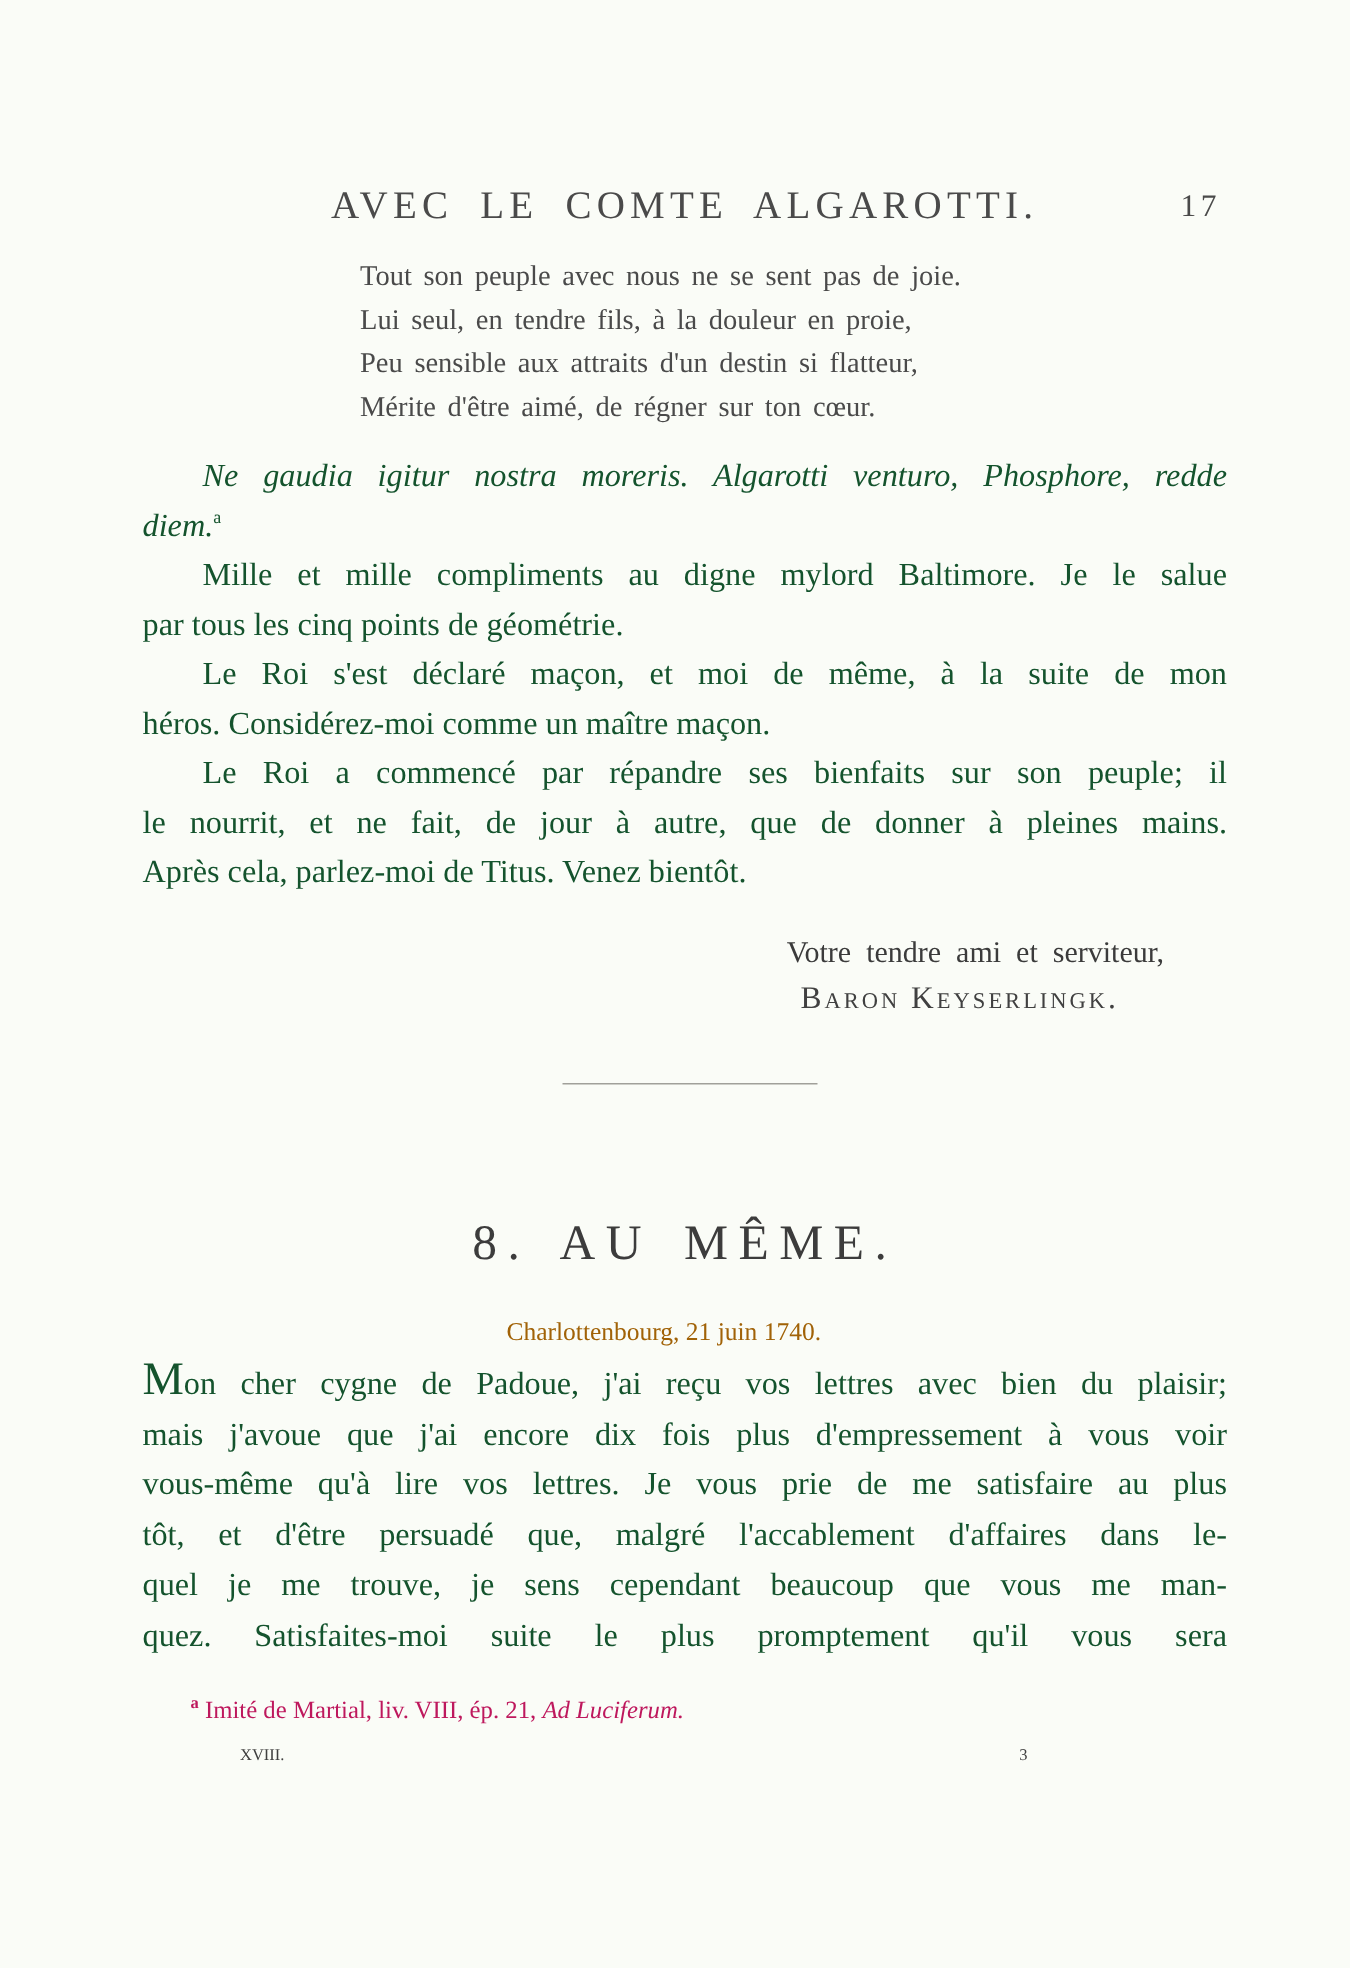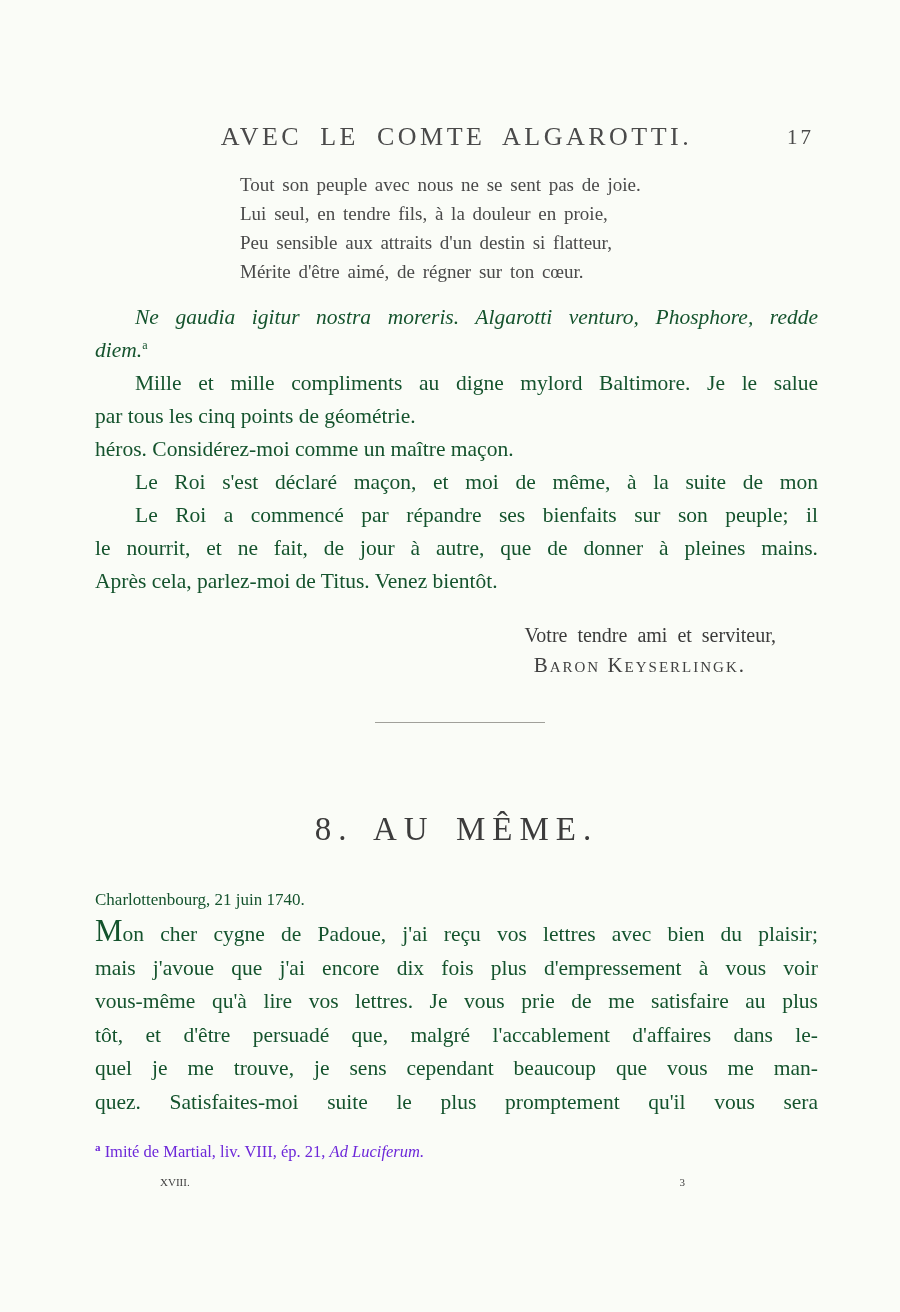--- a/index.html
+++ b/index.html
@@ -100,43 +100,44 @@
   .section-heading {
     margin-top: 86px;
     text-align: center;
     font-size: 33px;
     letter-spacing: 7px;
     word-spacing: 6px;
     color: #3c3c3c;
     line-height: 40px;
   }
   .dateline {
-    margin-top: 40px;
-    text-align: left;
+    margin-top: 28px;
+    text-align: center;
     padding-right: 28px;
     font-size: 17px;
-    color: #14532d;
+    color: #a16207;
     line-height: 21px;
   }
 
   .letter2 {
     margin-top: 5px;
     font-size: 21.5px;
     line-height: 33.5px;
   }
   .initial {
     font-size: 31px;
     line-height: 1;
   }
 
   
   .footnote {
     margin-top: 22px;
+    margin-left: 32px;
     font-size: 16.5px;
-    color: #6d28d9;
+    color: #be185d;
     line-height: 21px;
   }
   .footnote sup {
     font-size: 11px;
     font-weight: bold;
     line-height: 0;
   }
   .footnote .fn-italic { font-style: italic; }
 
   
@@ -170,22 +171,22 @@
   <div class="bodytext">
       <div class="para italic">
         <div class="line just ind">Ne gaudia igitur nostra moreris.  Algarotti venturo, Phosphore, redde</div>
         <div class="line">diem.<sup class="fnref">a</sup></div>
       </div>
       <div class="para">
         <div class="line just ind">Mille et mille compliments au digne mylord Baltimore.  Je le salue</div>
         <div class="line">par tous les cinq points de géométrie.</div>
       </div>
       <div class="para">
+        <div class="line just ind">Le Roi s'est déclaré maçon, et moi de même, à la suite de mon</div>
         <div class="line">héros.  Considérez-moi comme un maître maçon.</div>
-        <div class="line just ind">Le Roi s'est déclaré maçon, et moi de même, à la suite de mon</div>
       </div>
       <div class="para">
         <div class="line just ind">Le Roi a commencé par répandre ses bienfaits sur son peuple; il</div>
         <div class="line just">le nourrit, et ne fait, de jour à autre, que de donner à pleines mains.</div>
         <div class="line">Après cela, parlez-moi de Titus.  Venez bientôt.</div>
       </div>
     </div>
 
   <div class="sig-closing">Votre tendre ami et serviteur,</div>
   <div class="sig-name">Baron Keyserlingk.</div>

